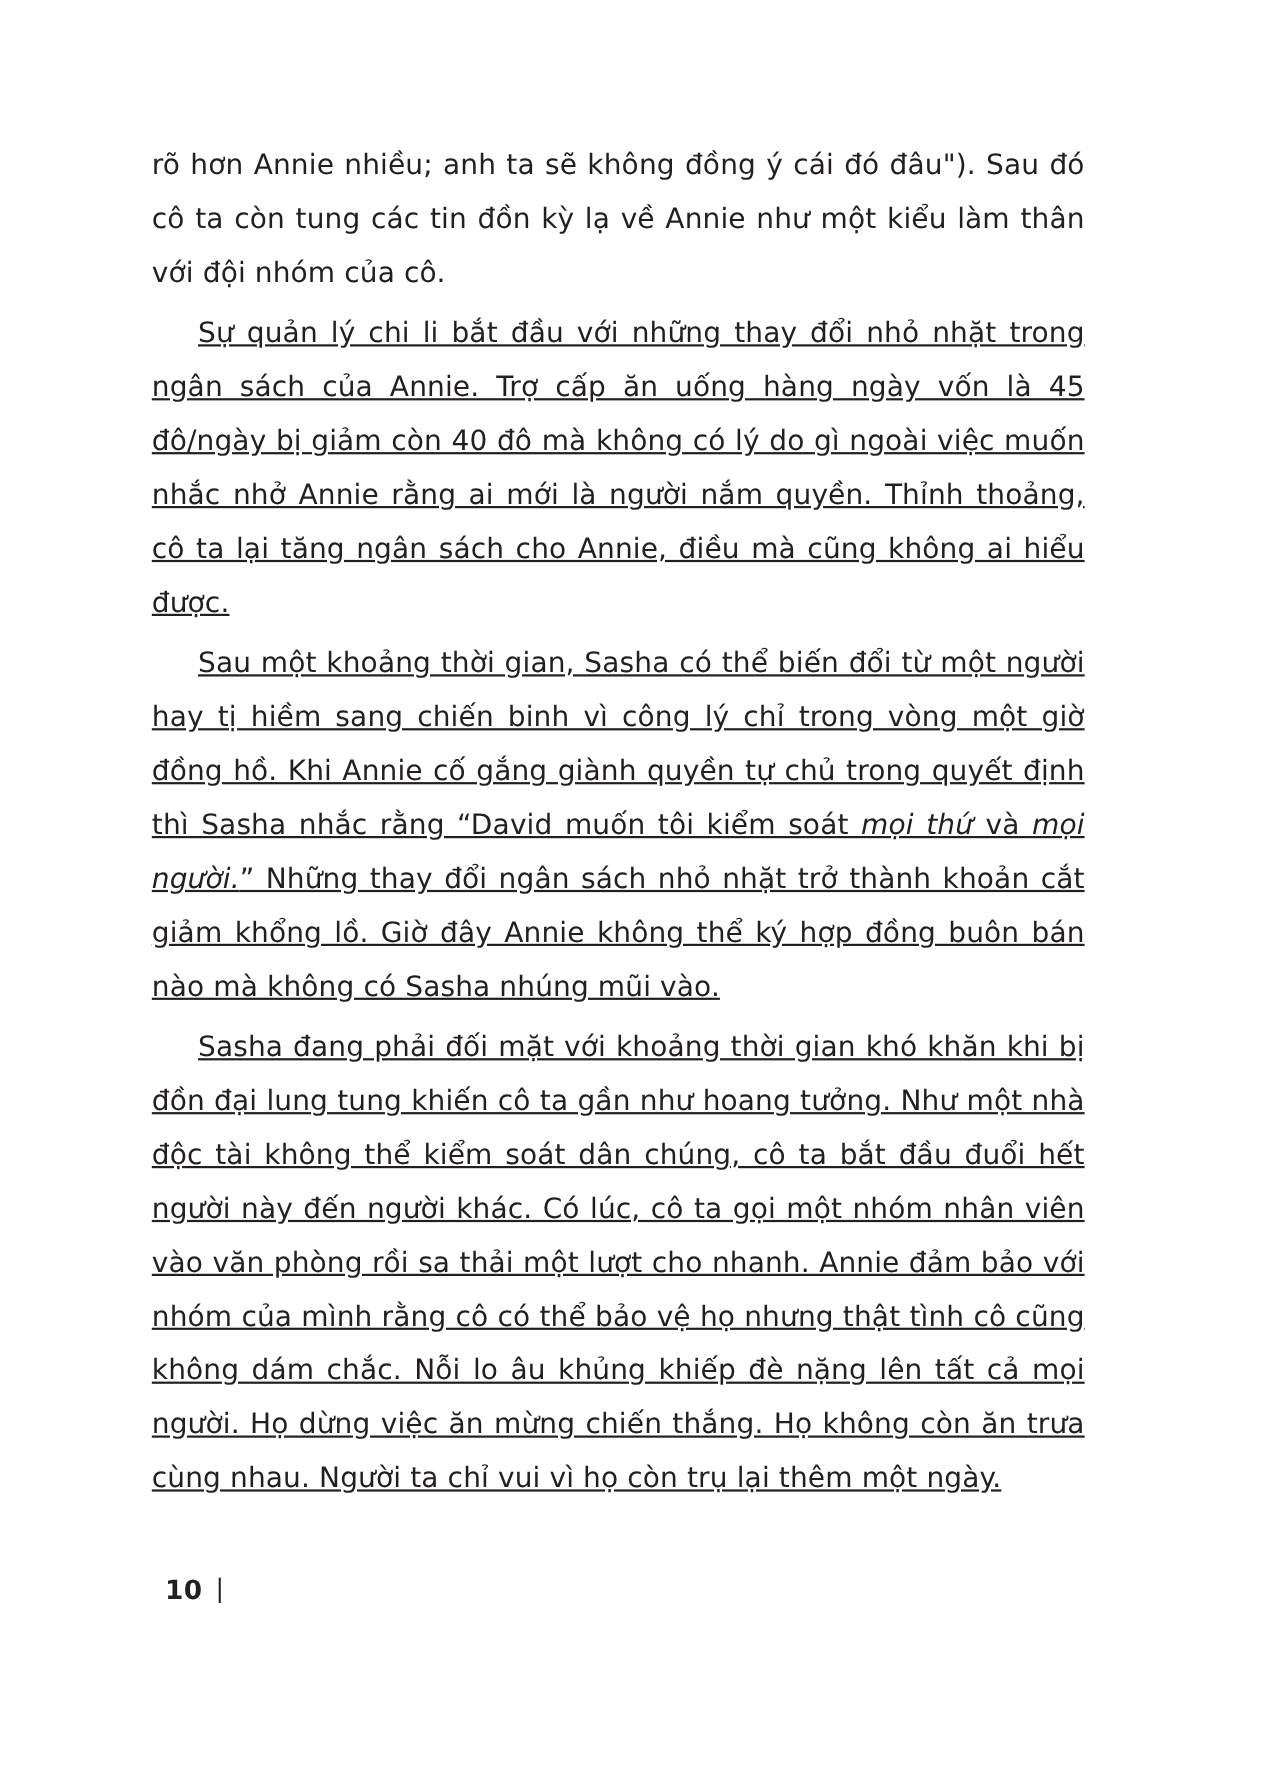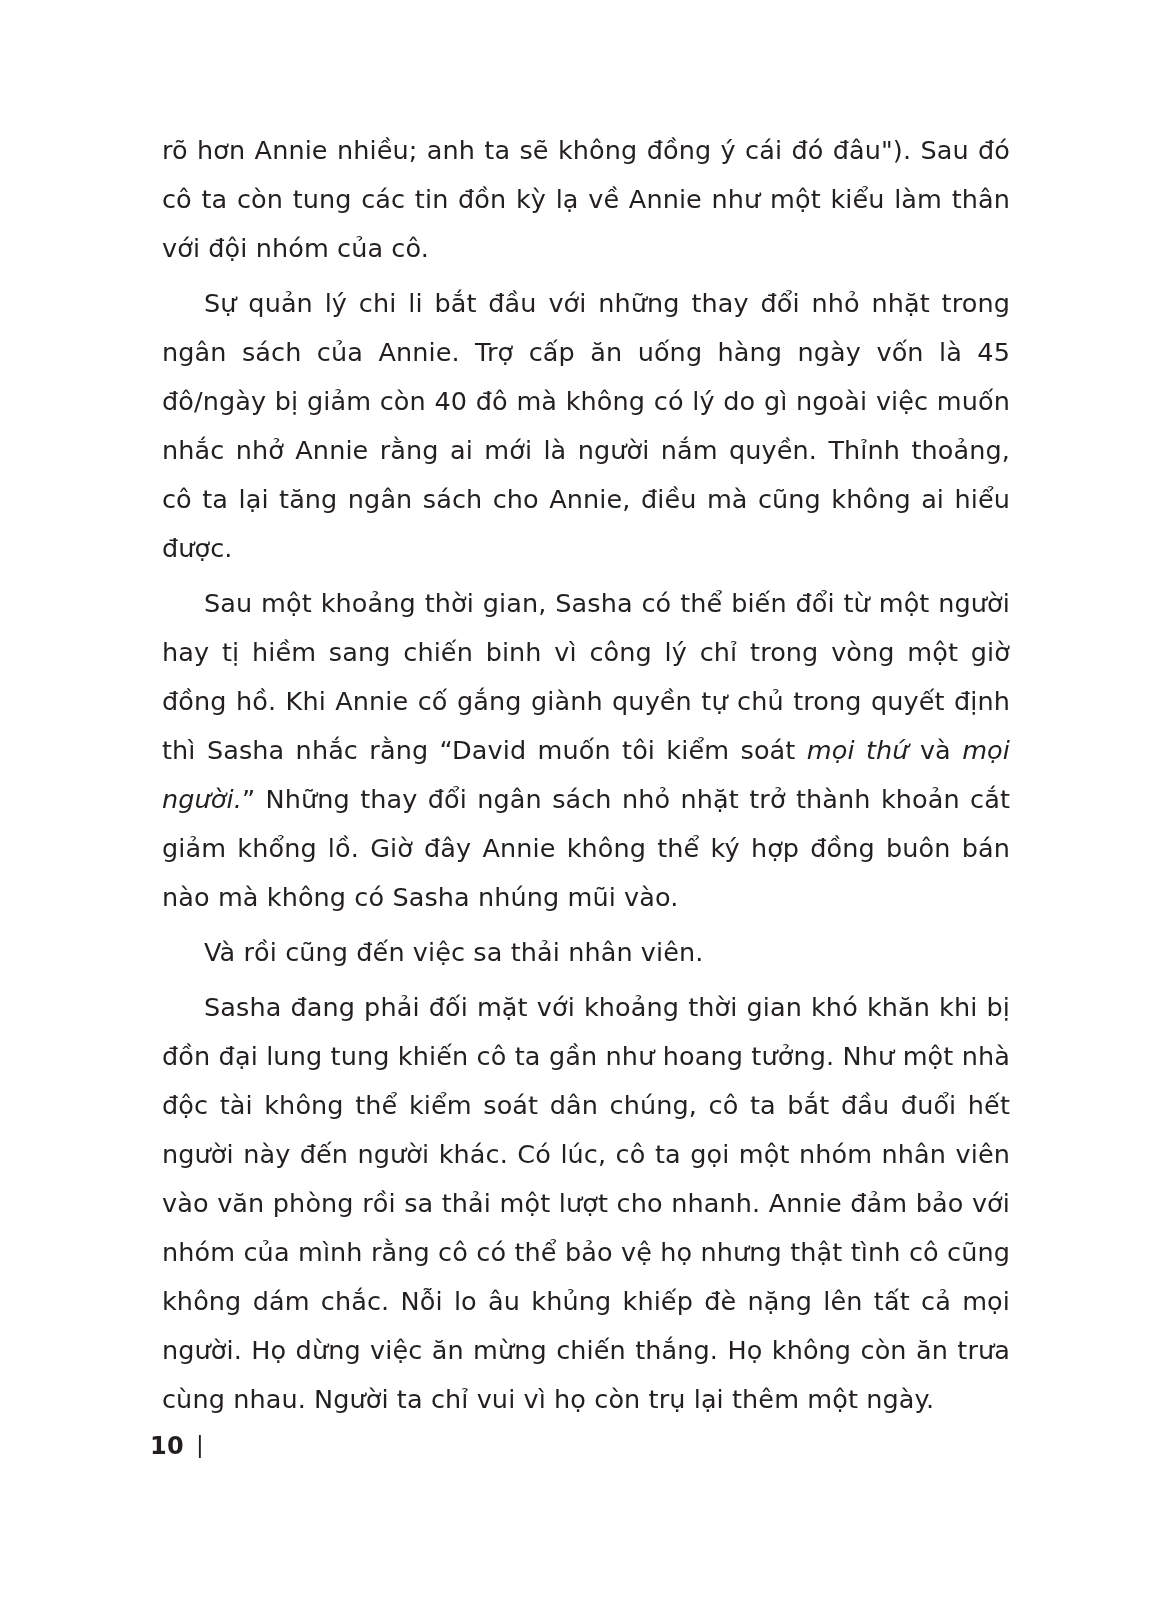--- a/index.html
+++ b/index.html
@@ -12,35 +12,36 @@
     width: 1166px;
     height: 1607px;
     margin: 0 auto;
     background: #ffffff;
     font-family: "DejaVu Sans", sans-serif;
     color: #231f20;
     box-sizing: border-box;
   }
   .content {
     position: absolute;
-    left: 162px;
+    left: 138px;
     top: 126px;
     width: 848px;
   }
   p.para {
     margin: 0 0 6px 0;
     font-size: 25.5px;
     line-height: 49px;
     text-align: justify;
     text-justify: inter-word;
     color: #231f20;
     letter-spacing: 0.1px;
   }
   p.para.indent {
     text-indent: 42px;
+    text-decoration: underline;
   }
   p.para em {
     font-style: italic;
     margin-top: 32px;
   }
   .footer {
     position: absolute;
     left: 150px;
     top: 1432px;
     display: flex;
@@ -66,21 +67,20 @@
 </style>
 </head>
 <body>
 
 <div class="page">
 
   <div class="content" id="body-text">
       <p class="para"><span>rõ hơn Annie nhiều; anh ta sẽ không đồng ý cái đó đâu"). Sau đó cô ta còn tung các tin đồn kỳ lạ về Annie như một kiểu làm thân với đội nhóm của cô.</span></p>
       <p class="para indent"><span>Sự quản lý chi li bắt đầu với những thay đổi nhỏ nhặt trong ngân sách của Annie. Trợ cấp ăn uống hàng ngày vốn là 45 đô/ngày bị giảm còn 40 đô mà không có lý do gì ngoài việc muốn nhắc nhở Annie rằng ai mới là người nắm quyền. Thỉnh thoảng, cô ta lại tăng ngân sách cho Annie, điều mà cũng không ai hiểu được.</span></p>
       <p class="para indent"><span>Sau một khoảng thời gian, Sasha có thể biến đổi từ một người hay tị hiềm sang chiến binh vì công lý chỉ trong vòng một giờ đồng hồ. Khi Annie cố gắng giành quyền tự chủ trong quyết định thì Sasha nhắc rằng “David muốn tôi kiểm soát </span><em>mọi thứ</em><span> và </span><em>mọi người.</em><span>” Những thay đổi ngân sách nhỏ nhặt trở thành khoản cắt giảm khổng lồ. Giờ đây Annie không thể ký hợp đồng buôn bán nào mà không có Sasha nhúng mũi vào.</span></p>
-      <p class="para indent"><span>Và rồi cũng đến việc sa thải nhân viên.</span></p>
       <p class="para indent"><span>Sasha đang phải đối mặt với khoảng thời gian khó khăn khi bị đồn đại lung tung khiến cô ta gần như hoang tưởng. Như một nhà độc tài không thể kiểm soát dân chúng, cô ta bắt đầu đuổi hết người này đến người khác. Có lúc, cô ta gọi một nhóm nhân viên vào văn phòng rồi sa thải một lượt cho nhanh. Annie đảm bảo với nhóm của mình rằng cô có thể bảo vệ họ nhưng thật tình cô cũng không dám chắc. Nỗi lo âu khủng khiếp đè nặng lên tất cả mọi người. Họ dừng việc ăn mừng chiến thắng. Họ không còn ăn trưa cùng nhau. Người ta chỉ vui vì họ còn trụ lại thêm một ngày.</span></p>
     </div>
 
   <div class="footer">
     <span class="pagenum">10</span>
     <span class="sep">|</span>
   </div>
 
 </div>
 

